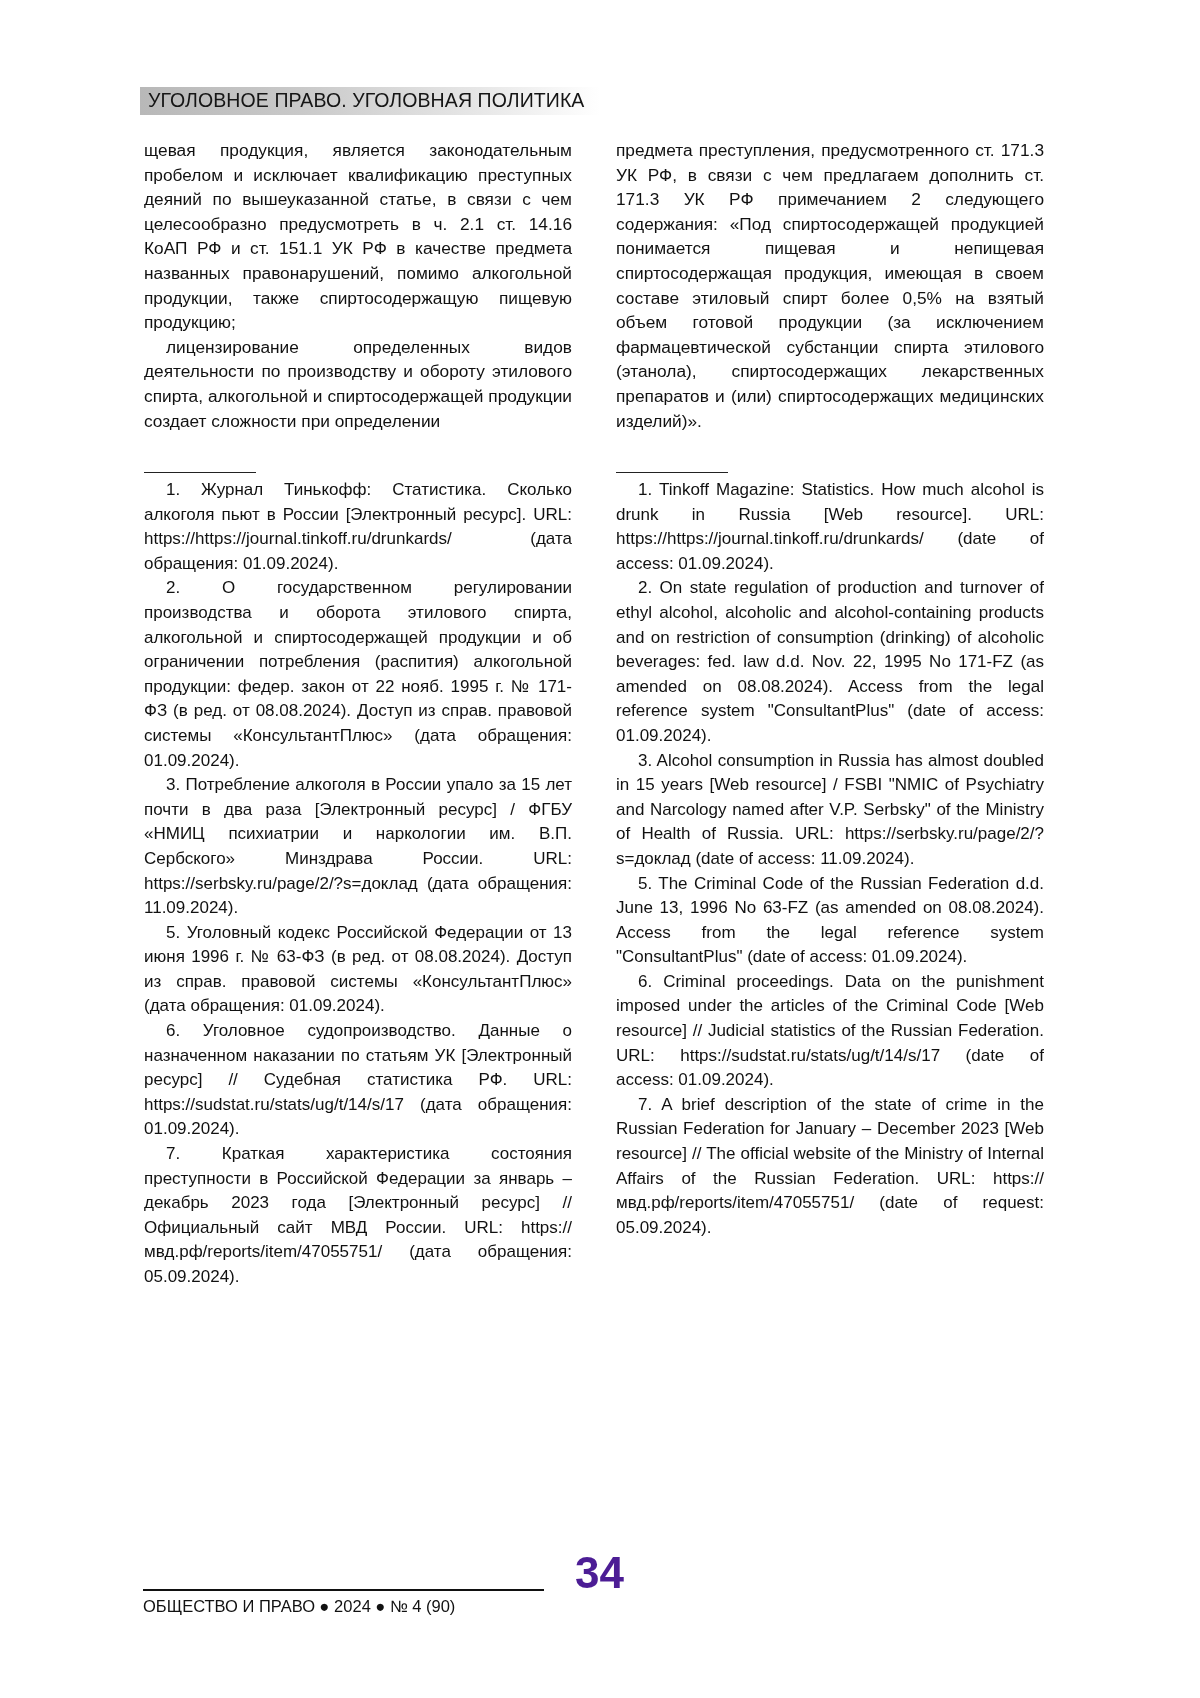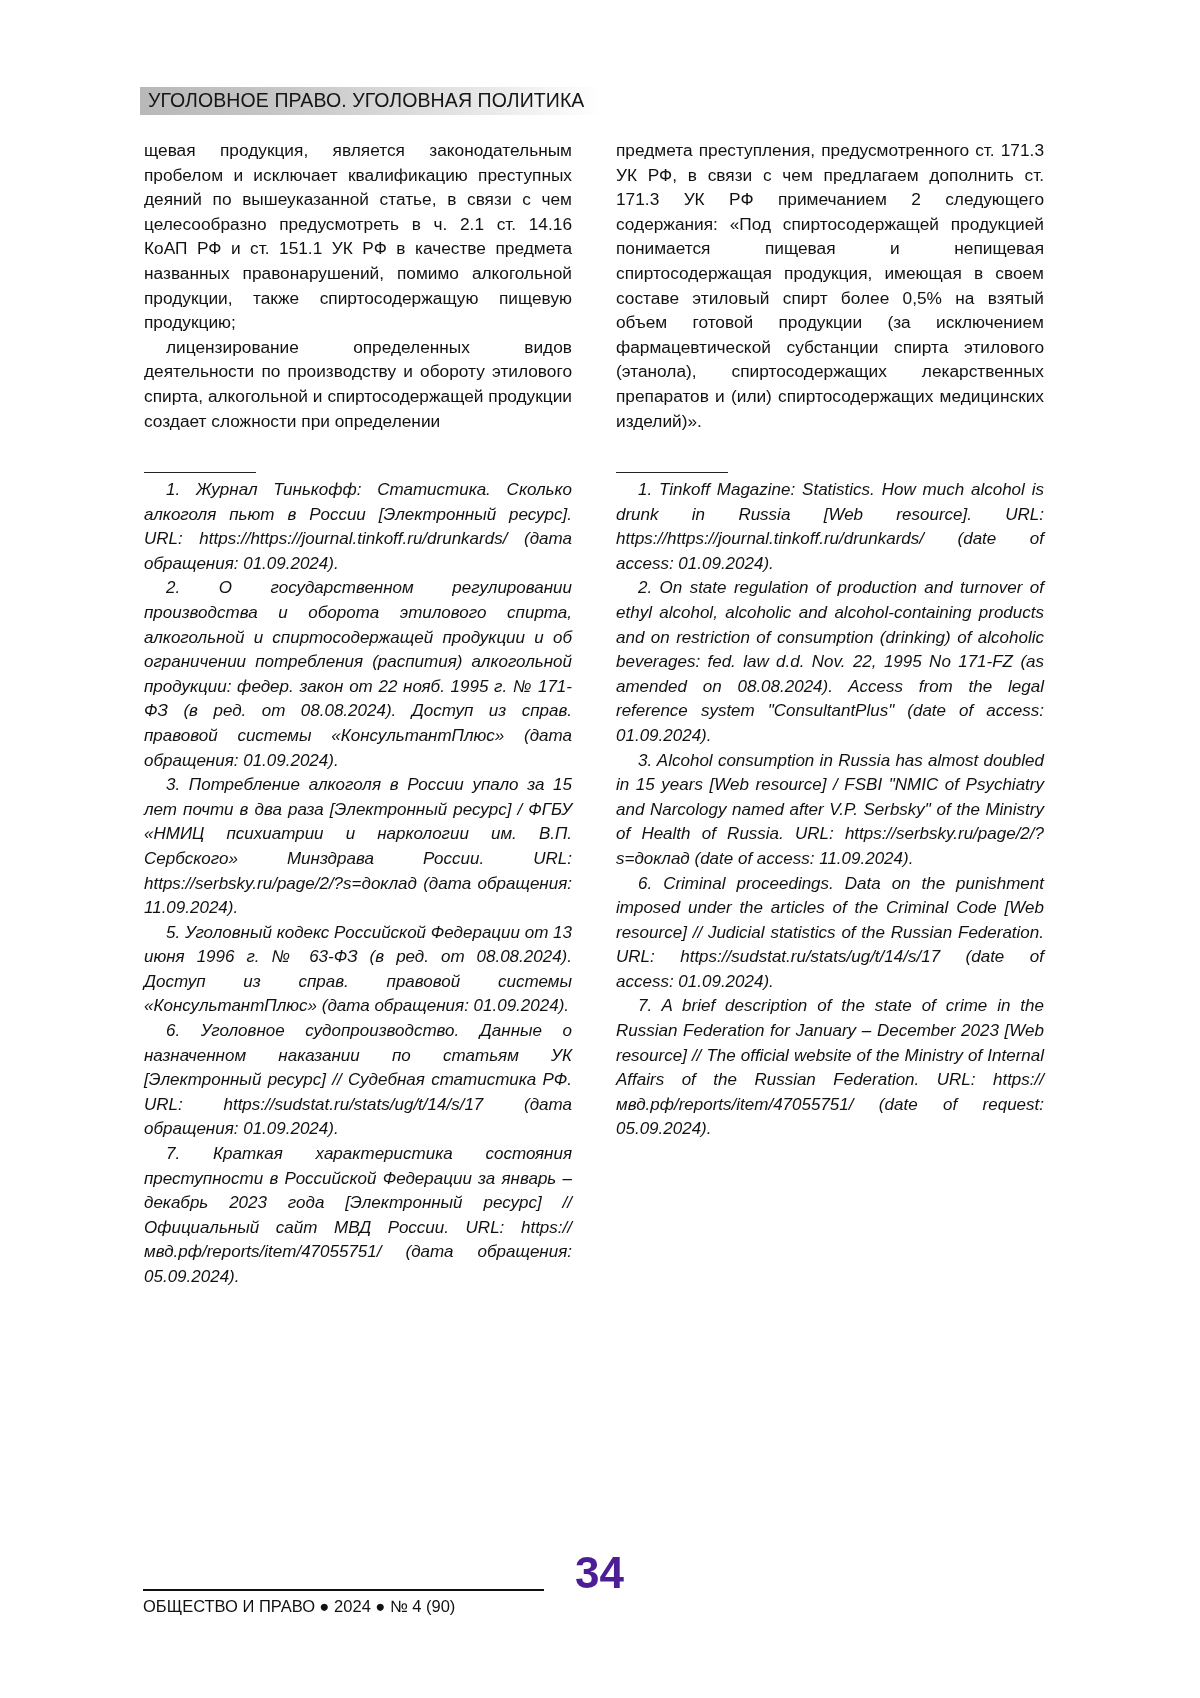--- a/index.html
+++ b/index.html
@@ -15,21 +15,21 @@
   }
   .col { position: absolute; width: 428px; }
   .col-left { left: 144px; }
   .col-right { left: 616px; }
   .body-text { top: 138px; font-size: 17.3px; line-height: 24.6px; text-align: justify; }
   .body-text p { margin: 0; text-indent: 0; }
   .body-text p.indent { text-indent: 22px; }
   .fn-rule { position: absolute; top: 472px; width: 112px; height: 1px; background: #222; }
   .fn-rule.left { left: 144px; }
   .fn-rule.right { left: 616px; }
-  .footnotes { top: 478px; font-size: 17px; line-height: 24.6px; font-style: italic; text-align: justify; }
+  .footnotes { top: 478px; font-size: 17px; line-height: 24.6px; text-align: justify; }
   .footnotes p { margin: 0; text-indent: 22px; }
   .footer-rule { position: absolute; left: 143px; top: 1589px; width: 401px; height: 2px; background: #111; }
   .footer-text { position: absolute; left: 143px; top: 1597px; font-size: 16.5px; color: #111; white-space: nowrap; }
   .page-number { position: absolute; left: 575px; top: 1548px; font-size: 44px; font-weight: bold; color: #4c1d95; }
 </style>
 </head>
 <body>
 
 <div class="header-band"></div>
 <div class="header-title">УГОЛОВНОЕ ПРАВО. УГОЛОВНАЯ ПОЛИТИКА</div>
@@ -52,19 +52,20 @@
   <p>3. Потребление алкоголя в России упало за 15 лет почти в два раза [Электронный ресурс] / ФГБУ «НМИЦ психиатрии и наркологии им. В.П. Сербского» Минздрава России. URL: https://serbsky.ru/page/2/?s=доклад (дата обращения: 11.09.2024).</p>
   <p>5. Уголовный кодекс Российской Федерации от 13 июня 1996 г. № 63-ФЗ (в ред. от 08.08.2024). Доступ из справ. правовой системы «КонсультантПлюс» (дата обращения: 01.09.2024).</p>
   <p>6. Уголовное судопроизводство. Данные о назначенном наказании по статьям УК [Электронный ресурс] // Судебная статистика РФ. URL: https://sudstat.ru/stats/ug/t/14/s/17 (дата обращения: 01.09.2024).</p>
   <p>7. Краткая характеристика состояния преступности в Российской Федерации за январь – декабрь 2023 года [Электронный ресурс] // Официальный сайт МВД России. URL: https://мвд.рф/reports/item/47055751/ (дата обращения: 05.09.2024).</p>
 </div>
 
 <div class="col col-right footnotes">
   <p>1. Tinkoff Magazine: Statistics. How much alcohol is drunk in Russia [Web resource]. URL: https://https://journal.tinkoff.ru/drunkards/ (date of access: 01.09.2024).</p>
   <p>2. On state regulation of production and turnover of ethyl alcohol, alcoholic and alcohol-containing products and on restriction of consumption (drinking) of alcoholic beverages: fed. law d.d. Nov. 22, 1995 No 171-FZ (as amended on 08.08.2024). Access from the legal reference system "ConsultantPlus" (date of access: 01.09.2024).</p>
   <p>3. Alcohol consumption in Russia has almost doubled in 15 years [Web resource] / FSBI "NMIC of Psychiatry and Narcology named after V.P. Serbsky" of the Ministry of Health of Russia. URL: https://serbsky.ru/page/2/?s=доклад (date of access: 11.09.2024).</p>
+  <p>5. The Criminal Code of the Russian Federation d.d. June 13, 1996 No 63-FZ (as amended on 08.08.2024). Access from the legal reference system "ConsultantPlus" (date of access: 01.09.2024).</p>
   <p>6. Criminal proceedings. Data on the punishment imposed under the articles of the Criminal Code [Web resource] // Judicial statistics of the Russian Federation. URL: https://sudstat.ru/stats/ug/t/14/s/17 (date of access: 01.09.2024).</p>
   <p>7. A brief description of the state of crime in the Russian Federation for January – December 2023 [Web resource] // The official website of the Ministry of Internal Affairs of the Russian Federation. URL: https://мвд.рф/reports/item/47055751/ (date of request: 05.09.2024).</p>
 </div>
 
 <div class="footer-rule"></div>
 <div class="footer-text">ОБЩЕСТВО И ПРАВО ● 2024 ● № 4 (90)</div>
 <div class="page-number">34</div>
 
 </body></html>

